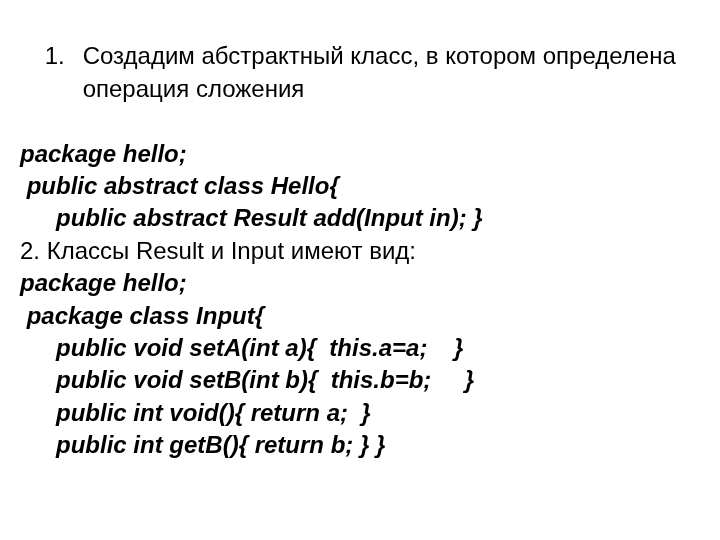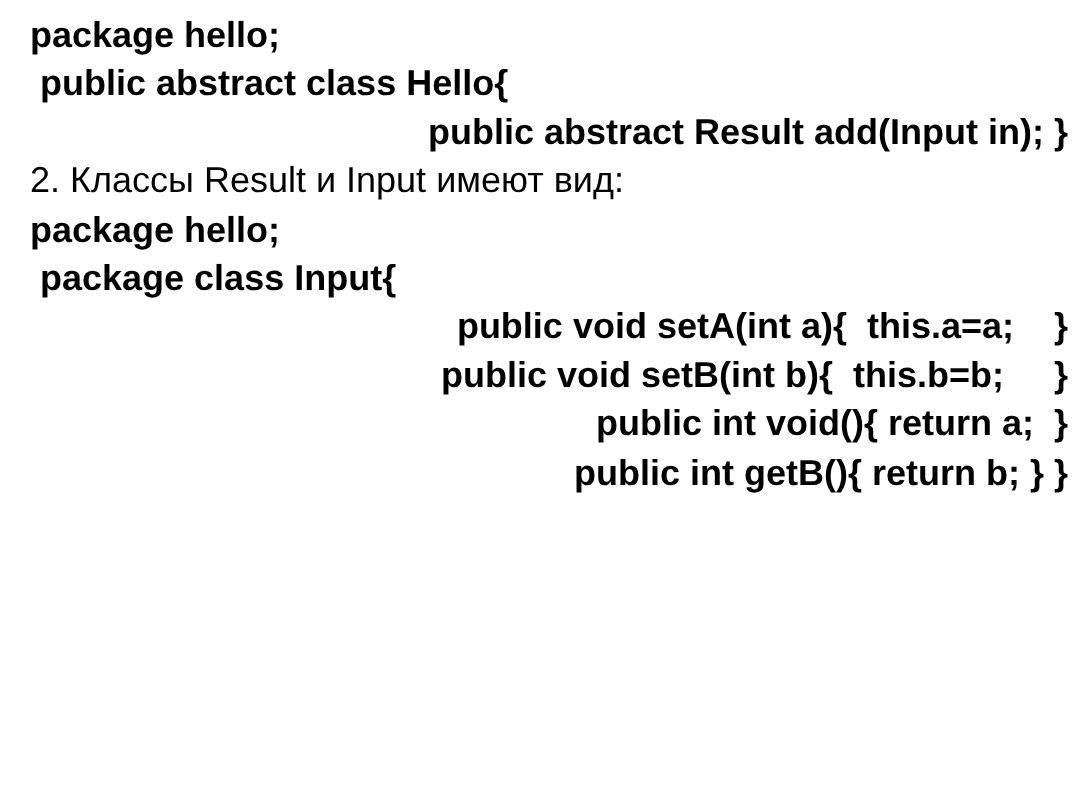--- a/index.html
+++ b/index.html
@@ -15,45 +15,48 @@
   }
   .page {
     box-sizing: border-box;
     width: 720px;
     height: 540px;
     padding: 8px 8px 8px 0;
   }
   .line {
     white-space: pre;
   }
-  .bold { font-weight: bold; }
+  .bold { font-weight: bold; font-style: italic; }
   .regular { font-weight: normal; }
 
   .numcol {
     display: inline-block;
     width: 56px;       
     text-align: right;
     padding-right: 18px;
     box-sizing: border-box;
   }
   .list-body {
     display: inline-block;
     vertical-align: top;
     max-width: 640px;
     white-space: normal;
   }
 
   .ind0 { padding-left: 20px; }   
-  .ind2 { padding-left: 56px; text-align: right; }   
+  .ind2 { padding-left: 56px; }   
 </style>
 </head>
 <body>
 
 <div class="page">
 
+  <div class="line regular">
+    <span class="numcol">1.</span><span class="list-body">Создадим  абстрактный класс, в котором определена операция сложения</span>
+  </div>
 
   <div class="line bold ind0">package hello;</div>
   <div class="line bold ind0"> public abstract class Hello{</div>
   <div class="line bold ind2">public abstract Result add(Input in); }</div>
 
   <div class="line regular ind0">2. Классы Result и Input имеют вид:</div>
 
   <div class="line bold ind0">package hello;</div>
   <div class="line bold ind0"> package class Input{</div>
   <div class="line bold ind2">public void setA(int a){  this.a=a;    }</div>

